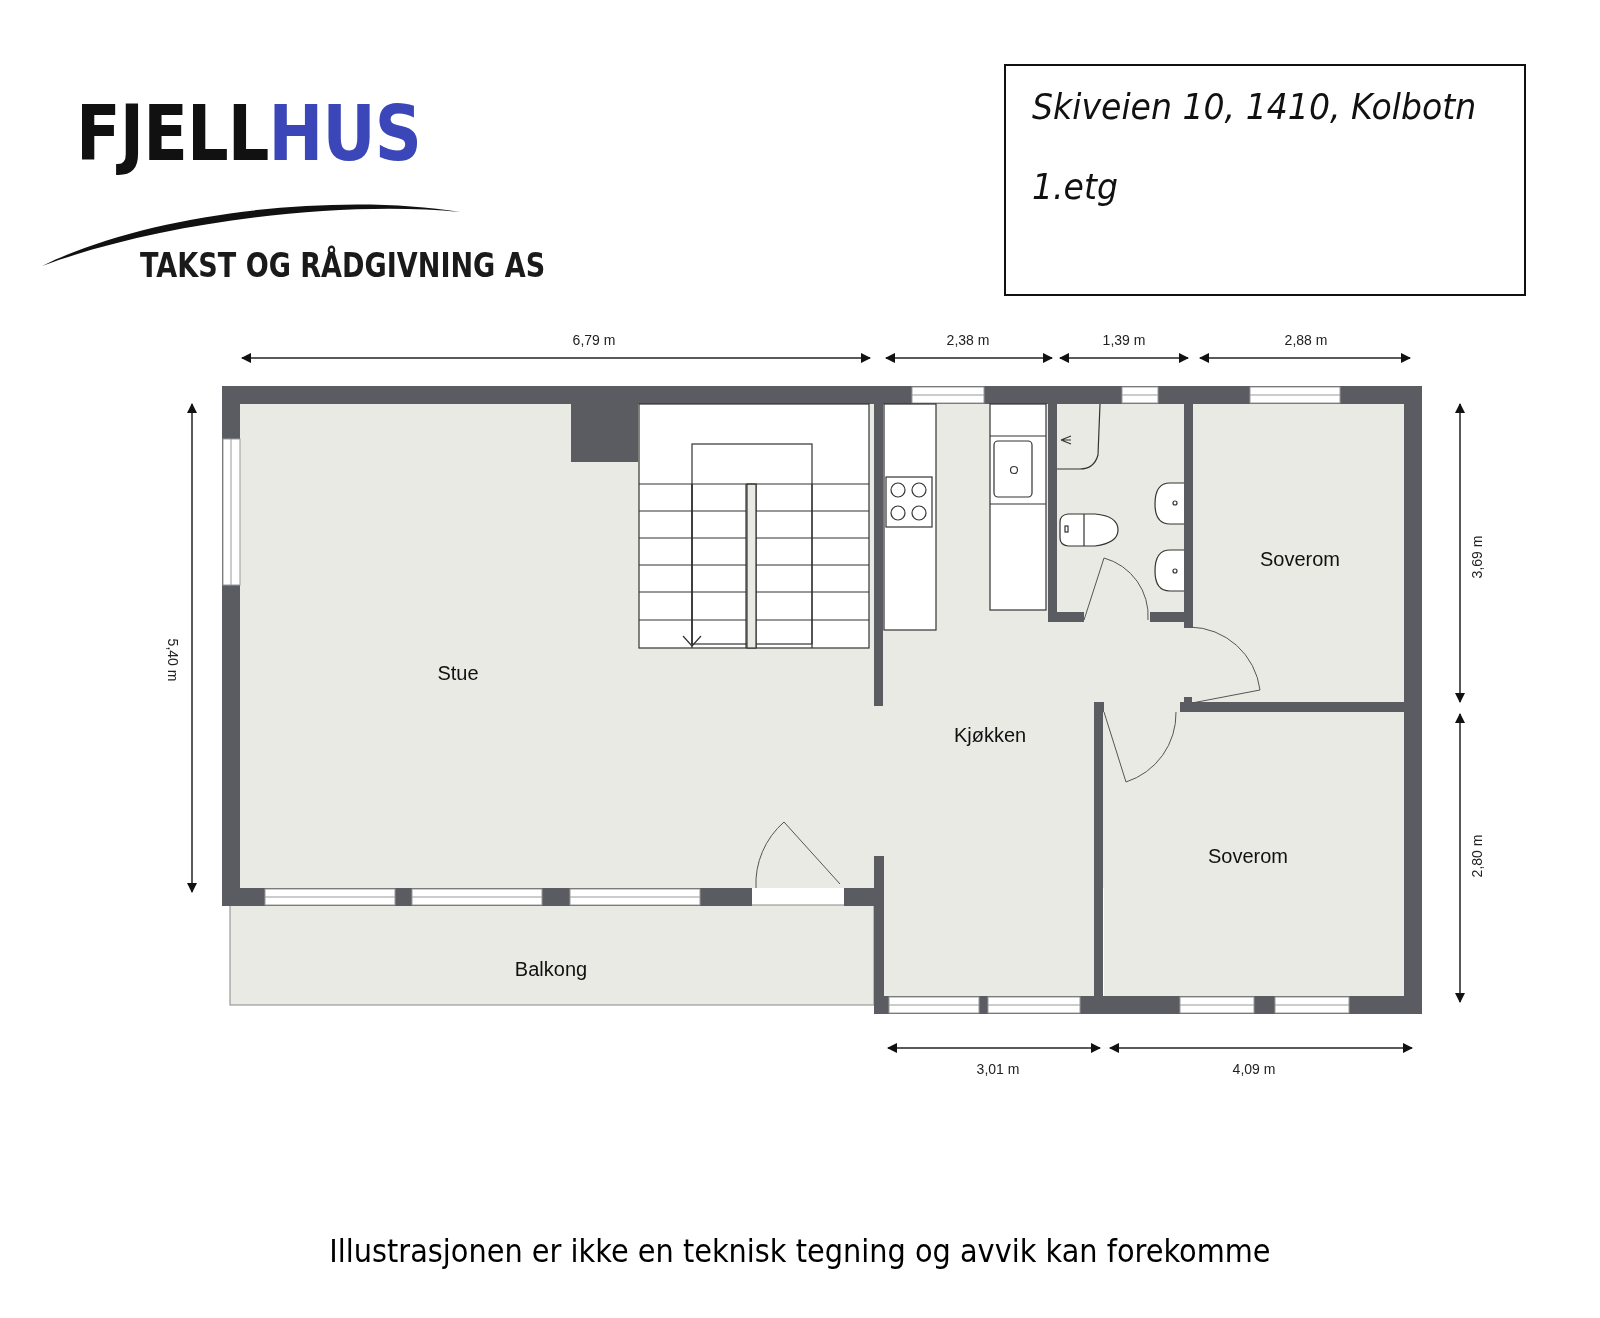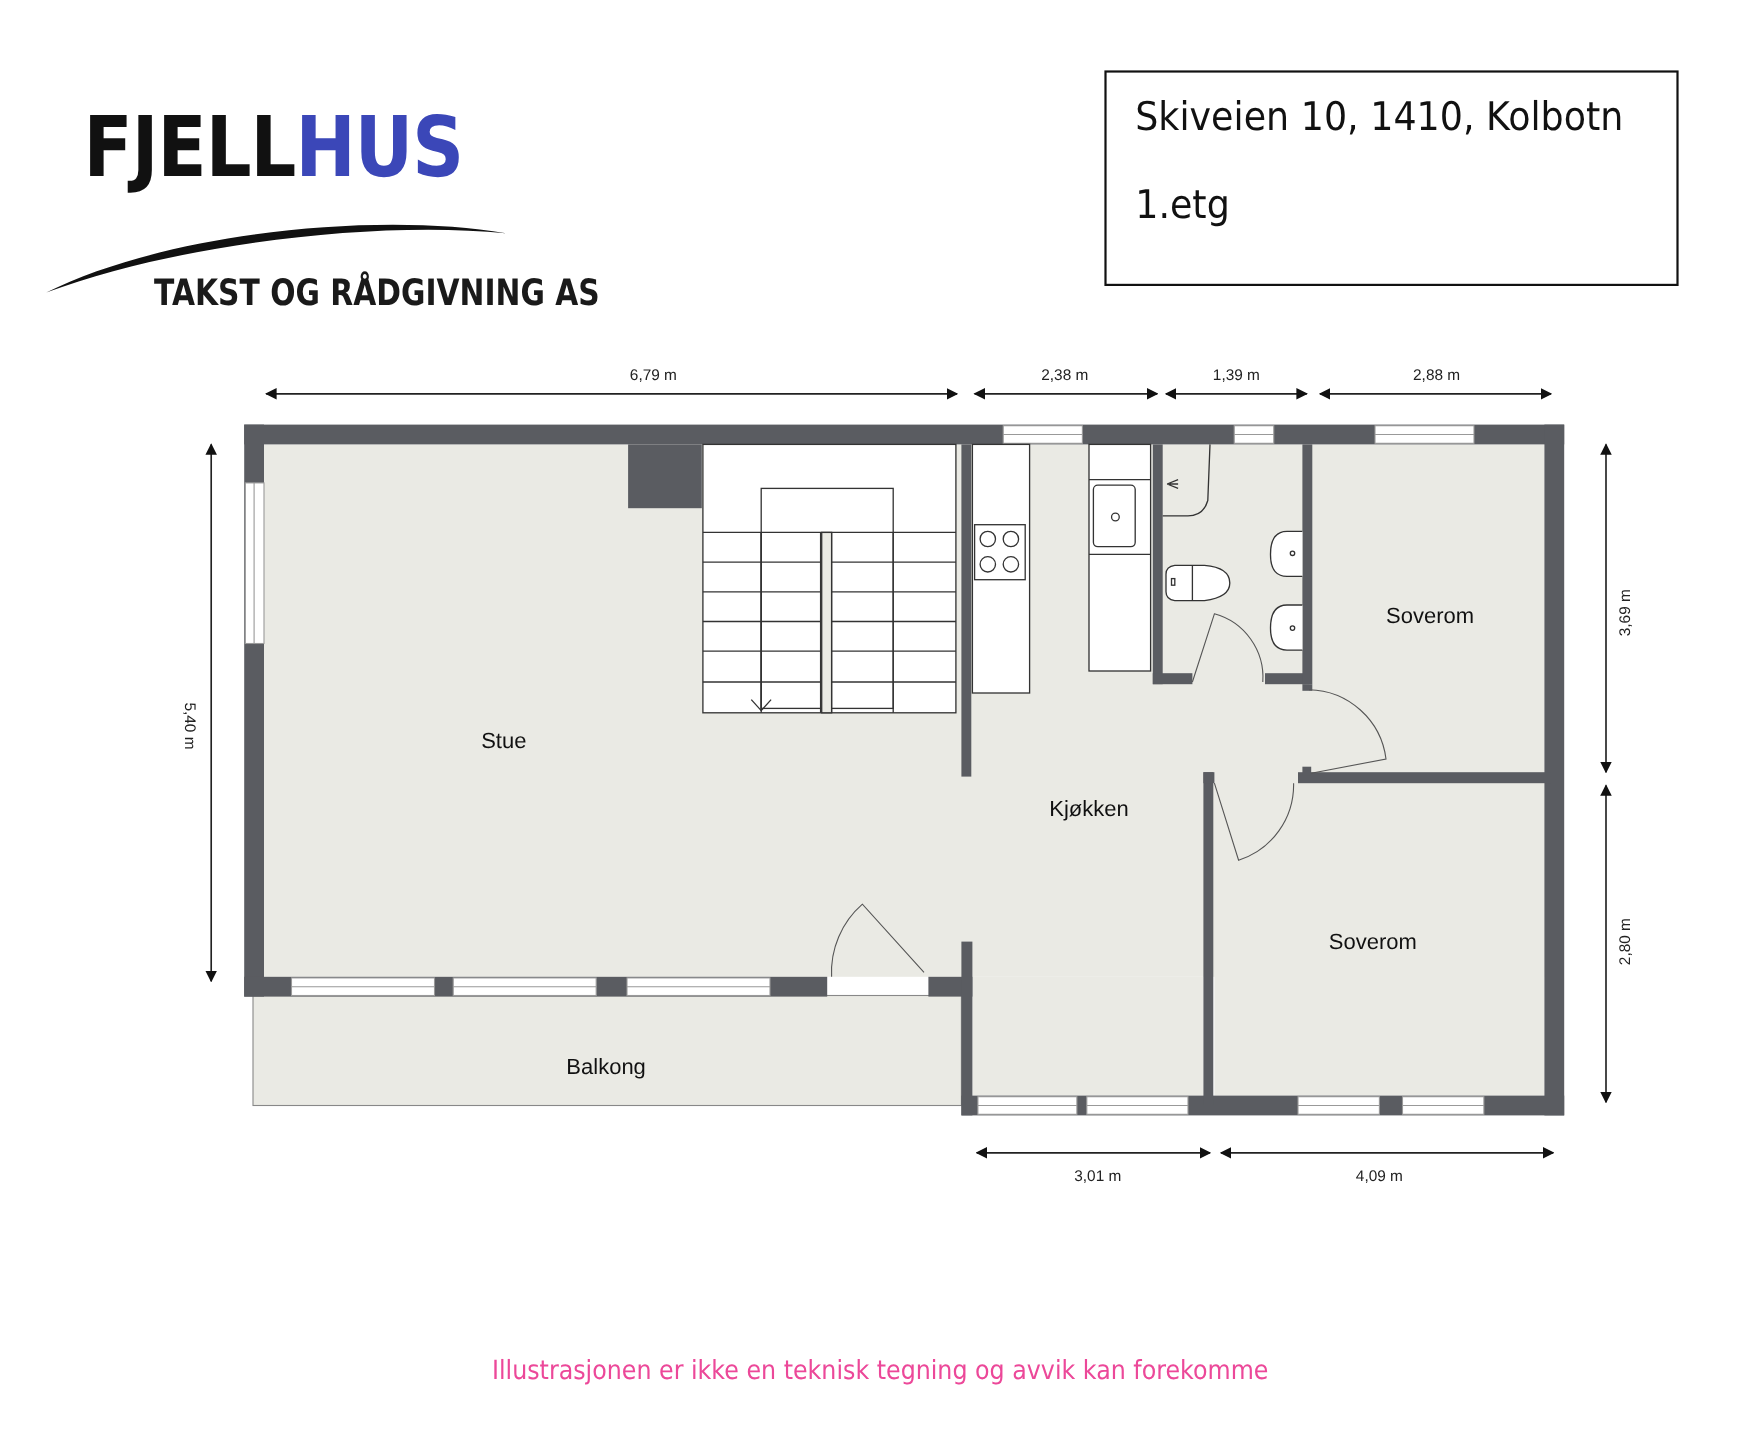--- a/index.html
+++ b/index.html
@@ -3,26 +3,26 @@
   <meta charset="utf-8">
   <style>
     html, body { margin: 0; padding: 0; background: #ffffff; }
     body { width: 1600px; height: 1318px; position: relative; overflow: hidden; font-family: "Liberation Sans", sans-serif; }
     .logo { position: absolute; left: 40px; top: 64px; width: 540px; height: 200px; margin-top: 32px; }
     .logo-word { position: absolute; left: 36px; top: 0; font-family: "DejaVu Sans", sans-serif; font-weight: bold; font-size: 76px; letter-spacing: -1px; line-height: 1; transform: scaleX(0.86); transform-origin: left top; }
     .logo-word .dark { color: #111111; }
     .logo-word .blue { color: #3b47b8; }
     .logo-sub { position: absolute; left: 100px; top: 150px; font-family: "DejaVu Sans", sans-serif; font-weight: bold; font-size: 33px; color: #1a1a1a; transform: scaleX(0.82); transform-origin: left top; white-space: nowrap; }
     .logo-swoosh { position: absolute; left: 0; top: 96px; }
-    .address-box { position: absolute; left: 1004px; top: 64px; width: 522px; height: 196px; border: 2px solid #111; box-sizing: border-box; font-family: "DejaVu Sans", sans-serif; }
+    .address-box { position: absolute; left: 1004px; top: 64px; width: 522px; height: 232px; border: 2px solid #111; box-sizing: border-box; font-family: "DejaVu Sans", sans-serif; font-style: italic; }
     .address-line { position: absolute; left: 26px; font-size: 36px; color: #111; white-space: nowrap; transform: scaleX(0.92); transform-origin: left top; }
     .address-line.l1 { top: 20px; }
     .address-line.l2 { top: 100px; }
     .plan { position: absolute; left: 0; top: 0; }
-    .disclaimer { position: absolute; left: 0; width: 1600px; top: 1232px; text-align: center; font-family: "DejaVu Sans", sans-serif; font-size: 24px; color: #ec4899; white-space: nowrap; }
+    .disclaimer { position: absolute; left: 0; width: 1600px; top: 1232px; text-align: center; font-family: "DejaVu Sans", sans-serif; font-size: 32px; color: #000000; white-space: nowrap; }
     .disclaimer span { display: inline-block; transform: scaleX(0.9); }
     .room-label { font-family: "Liberation Sans", sans-serif; font-size: 20px; fill: #111; }
     .dim-label { font-family: "Liberation Sans", sans-serif; font-size: 14px; fill: #222; }
   </style>
 </head>
 <body>
 
 <div class="logo">
   <div class="logo-word">
     <span class="dark">FJELL</span><span class="blue">HUS</span>

